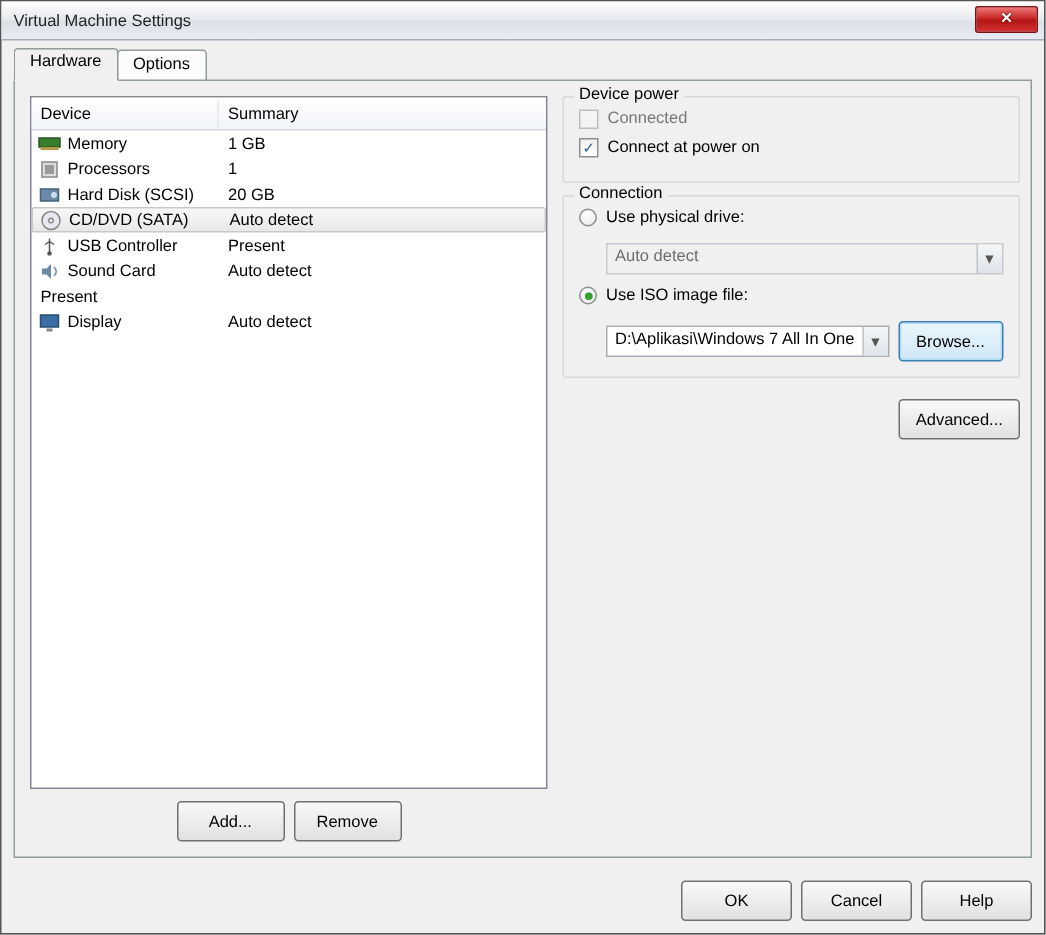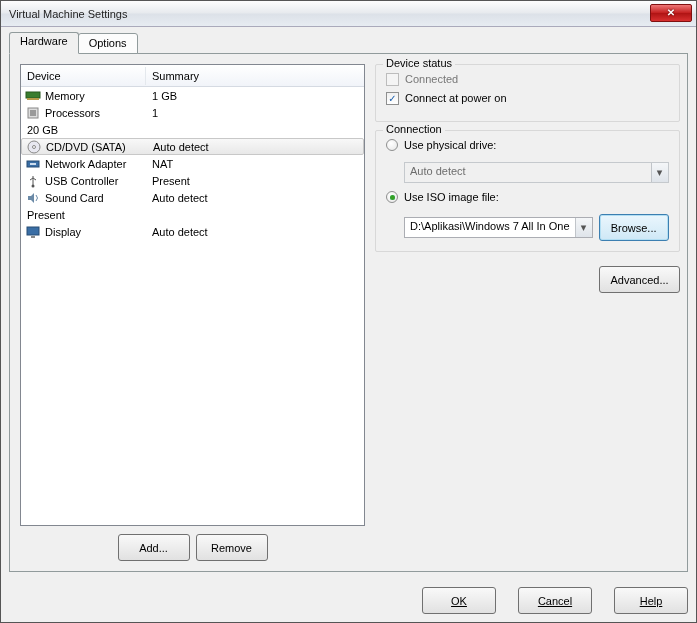--- a/index.html
+++ b/index.html
@@ -37,21 +37,21 @@
   .checkbox { width:13px; height:13px; border:1px solid #8e8f8f; background:linear-gradient(to bottom,#f0f0f0,#fff); display:inline-flex; align-items:center; justify-content:center; font-size:10px; color:#1b5fad;}
   .checkbox.disabled { background:#f4f4f4; border-color:#bcbcbc; }
   .radio { width:12px; height:12px; border:1px solid #8e8f8f; border-radius:50%; background:radial-gradient(circle at 40% 35%,#fff,#e6e6e6); display:inline-flex; align-items:center; justify-content:center;}
   .radio .dot { width:5px; height:5px; border-radius:50%; background:#39a026; box-shadow:inset 0 0 1px #0a5; }
   .combo { display:flex; height:21px; border:1px solid #abadb3; background:#fff; }
   .combo.disabled { background:#f0f0f0; color:#6d6d6d; border-color:#c5c9cd;}
   .combo .txt { flex:1; padding:2px 5px; overflow:hidden; white-space:nowrap;}
   .combo .arr { width:17px; border-left:1px solid #c0c4c9; background:linear-gradient(to bottom,#f4f6f8,#dfe4ea); display:flex; align-items:center; justify-content:center; color:#555;}
   .indent { margin-left:18px; margin-top:4px; }
   .rightalign { display:flex; justify-content:flex-end; margin-top:6px; }
-  .dlgbtns { position:absolute; right:0; bottom:0; display:flex; gap:22px;text-decoration:underline; }
+  .dlgbtns { position:absolute; right:0; bottom:0; display:flex; gap:6px; }
   .dlgbtns .btn { min-width:74px; }
   .isorow { display:flex; gap:6px; align-items:center; }
   .isorow .combo { flex:1; }
   svg { display:block; }
 </style>
 </head>
 <body>
 
 <div class="window">
   <div class="titlebar">
@@ -95,45 +95,42 @@
                       <svg width="16" height="14">
                         <rect x="3" y="2" width="10" height="10" fill="#ddd" stroke="#888"></rect>
                         <rect x="5" y="4" width="6" height="6" fill="#999"></rect>
                       </svg>
                     </span>
                     <span>Processors</span>
                   </div>
                   <div class="c2">1</div>
                 </div>
                 <div class="row">
+                  <div class="c1">
+                    <span class="ico">
+                      <svg width="16" height="14">
+                        <rect x="2" y="3" width="12" height="8" fill="#6b8aa7" stroke="#46627d"></rect>
+                        <circle cx="11" cy="7" r="2" fill="#cde"></circle>
+                      </svg>
+                    </span>
+                    <span>Hard Disk (SCSI)</span>
+                  </div>
                   <div class="c2">20 GB</div>
                 </div>
                 <div class="row sel">
                   <div class="c1">
                     <span class="ico">
                       <svg width="16" height="14">
                         <circle cx="8" cy="7" r="6" fill="#e8e8f0" stroke="#888"></circle>
                         <circle cx="8" cy="7" r="1.5" fill="#fff" stroke="#888"></circle>
                       </svg>
                     </span>
                     <span>CD/DVD (SATA)</span>
                   </div>
                   <div class="c2">Auto detect</div>
-                </div>
-                <div class="row">
-                  <div class="c1">
-                    <span class="ico">
-                      <svg width="16" height="14">
-                        <rect x="2" y="4" width="12" height="6" fill="#3a6ea5" stroke="#274d75"></rect>
-                        <rect x="5" y="6" width="6" height="2" fill="#cde"></rect>
-                      </svg>
-                    </span>
-                    <span>Network Adapter</span>
-                  </div>
-                  <div class="c2">NAT</div>
                 </div>
                 <div class="row">
                   <div class="c1">
                     <span class="ico">
                       <svg width="16" height="14">
                         <path d="M8 2v10M8 4l-3 2M8 4l3 2" stroke="#555" fill="none"></path>
                         <circle cx="8" cy="12" r="1.5" fill="#555"></circle>
                       </svg>
                     </span>
                     <span>USB Controller</span>
@@ -170,21 +167,21 @@
               </div>
           </div>
           <div class="btnrow">
             <div class="btn">Add...</div>
             <div class="btn">Remove</div>
           </div>
         </div>
 
         <div class="rightcol">
           <div class="fieldset">
-            <div class="legend plain">Device status</div>
+            <div class="legend plain">Device power</div>
             <div class="chkrow">
               <span class="checkbox disabled"></span>
               <span style="color:#777">Connected</span>
             </div>
             <div class="chkrow">
               <span class="checkbox">✓</span>
               <span>Connect at power on</span>
             </div>
           </div>
 

